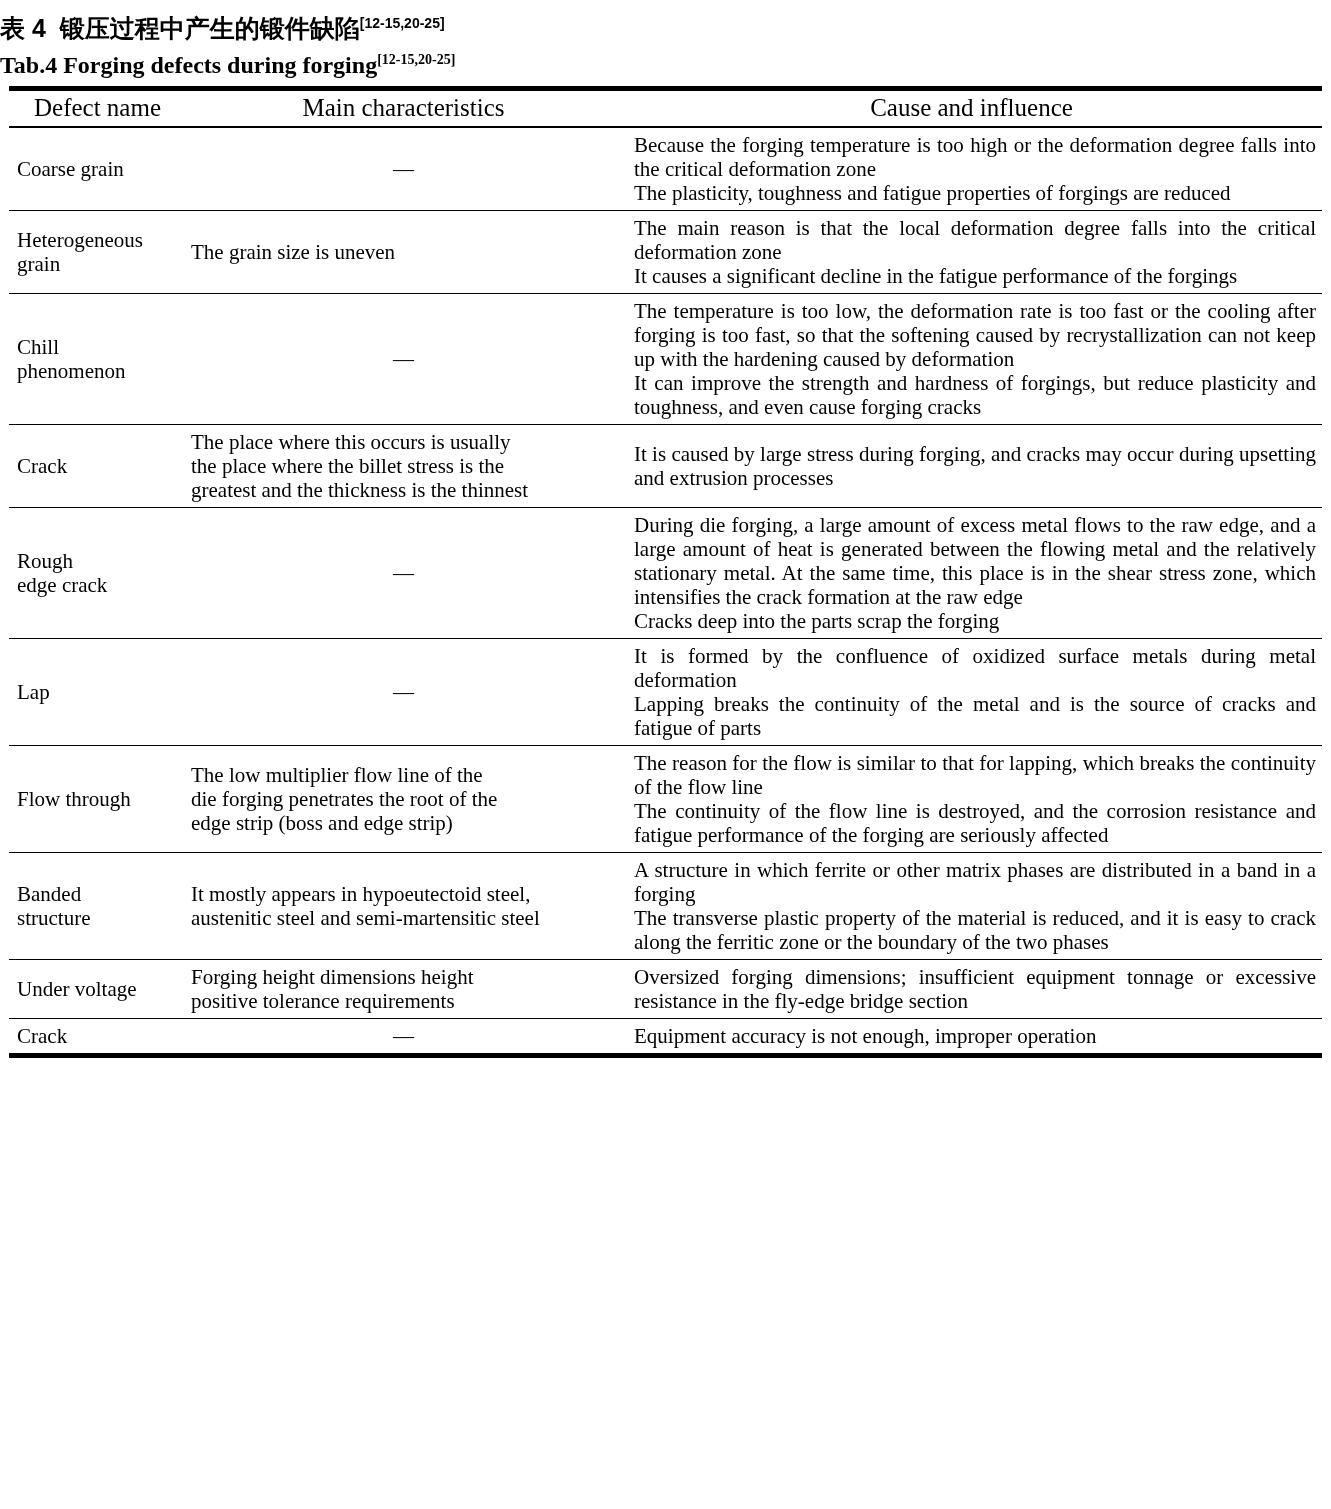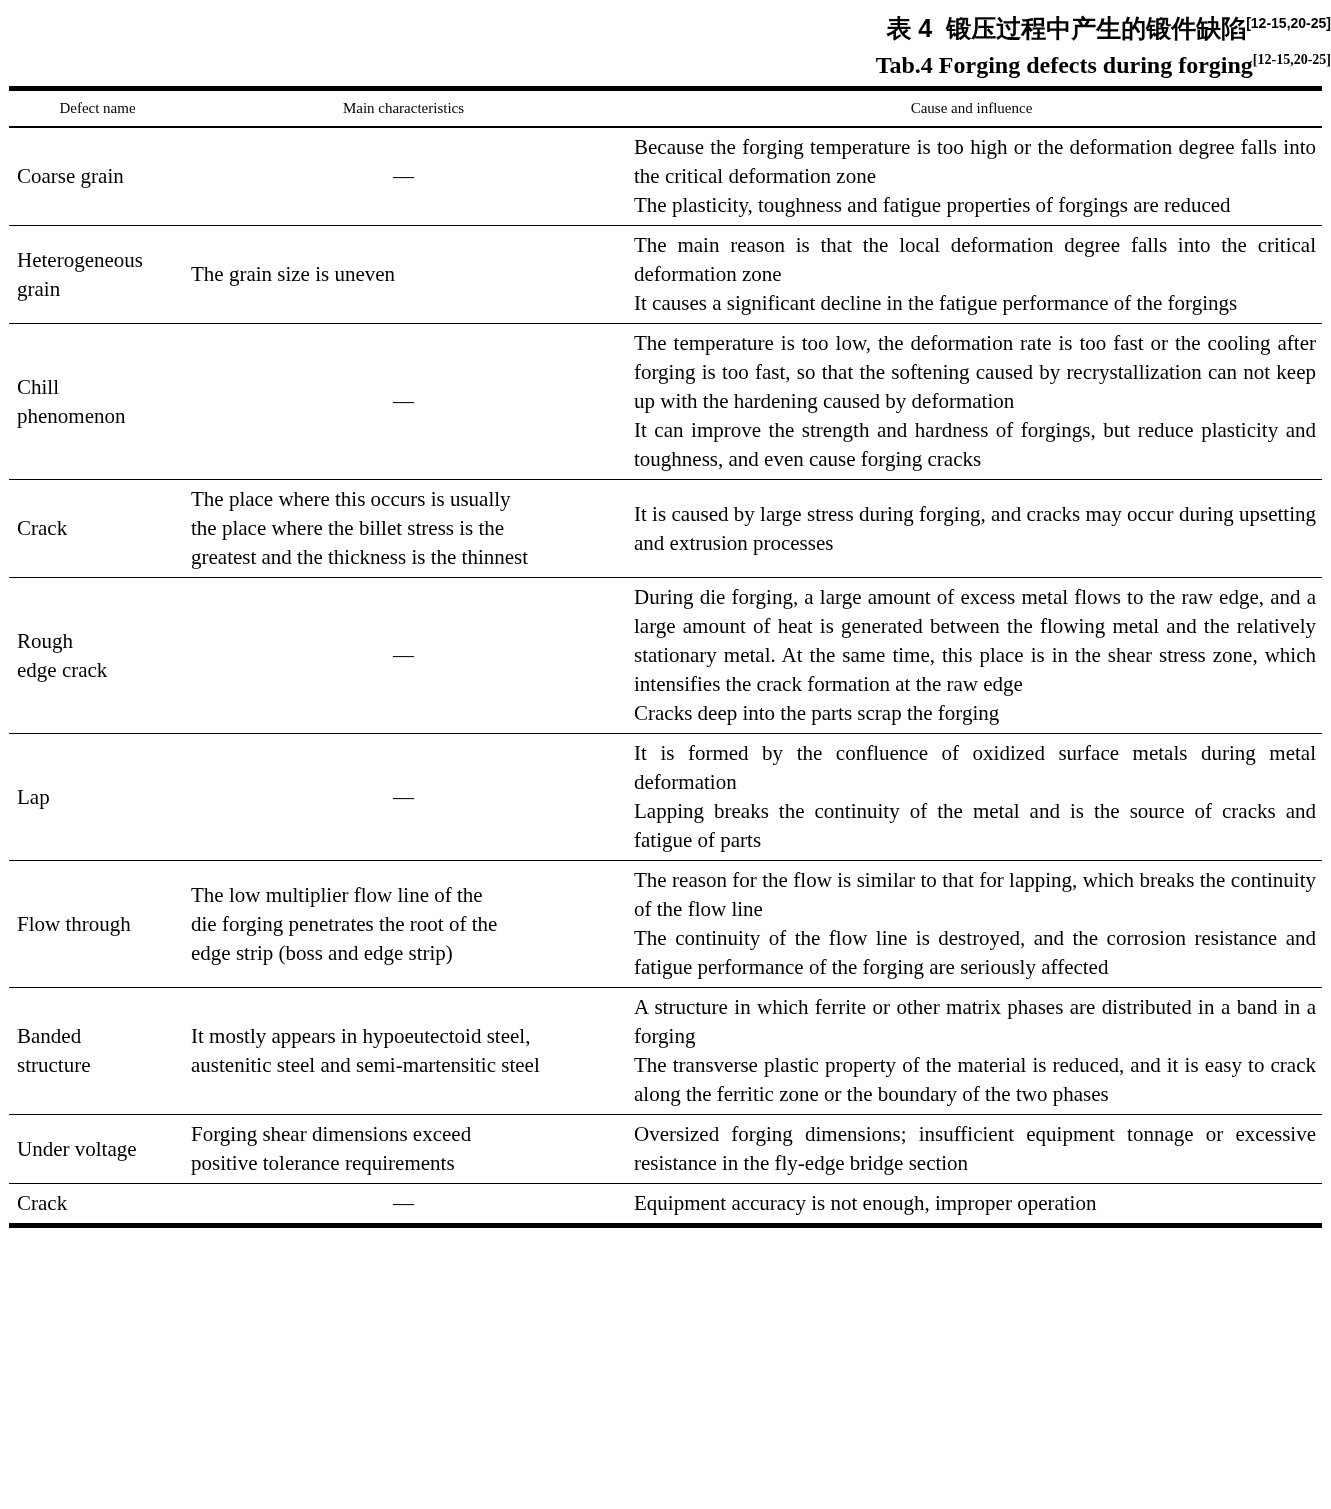--- a/index.html
+++ b/index.html
@@ -1,21 +1,21 @@
 <!DOCTYPE html>
 <html><head>
 <meta charset="utf-8">
 <style>
   * { box-sizing: border-box; }
   html, body { margin: 0; padding: 0; background: #ffffff; color: #000; }
   body {
     width: 1331px;
     font-family: "Liberation Serif", "DejaVu Serif", serif;
   }
-  .titles { text-align: right; padding-top: 7px; }
+  .titles { text-align: left; padding-top: 7px; }
   .title-zh {
     font-family: "Liberation Sans", "DejaVu Sans", sans-serif;
     font-size: 25px;
     font-weight: bold;
     line-height: 32px;
     white-space: pre;
   }
   .title-en {
     font-size: 24px;
     font-weight: bold;
@@ -32,30 +32,30 @@
     border-collapse: collapse;
     border-top: 5px solid #000;
     border-bottom: 5px solid #000;
     font-size: 21px;
   }
   thead tr { border-bottom: 2.5px solid #000; }
   tbody tr { border-bottom: 1.7px solid #000; }
   tbody tr:last-child { border-bottom: none; }
   th {
     font-weight: normal;
-    font-size: 15px;
+    font-size: 25px;
     text-align: center;
     padding: 4px 2px 5px 2px;
     line-height: 26px;
   }
   td {
     vertical-align: middle;
     padding-top: 5px;
     padding-bottom: 5px;
-    line-height: 29px;
+    line-height: 24px;
   }
   td.defect {
     width: 177px;
     padding-left: 8px;
     padding-right: 4px;
     white-space: pre-line;
   }
   td.chars {
     width: 435px;
     padding-left: 5px;
@@ -169,21 +169,21 @@
     <td class="chars">It mostly appears in hypoeutectoid steel,
 austenitic steel and semi-martensitic steel</td>
     <td class="cause">
             <div class="para">A structure in which ferrite or other matrix phases are distributed in a band in a forging</div>
             <div class="para">The transverse plastic property of the material is reduced, and it is easy to crack along the ferritic zone or the boundary of the two phases</div>
           </td>
   </tr>
 
   <tr>
     <td class="defect">Under voltage</td>
-    <td class="chars">Forging shear dimensions exceed
+    <td class="chars">Forging height dimensions height
 positive tolerance requirements</td>
     <td class="cause">
             <div class="para">Oversized forging dimensions; insufficient equipment tonnage or excessive resistance in the fly-edge bridge section</div>
           </td>
   </tr>
 
   <tr>
     <td class="defect">Crack</td>
     <td class="chars dash">—</td>
     <td class="cause">

